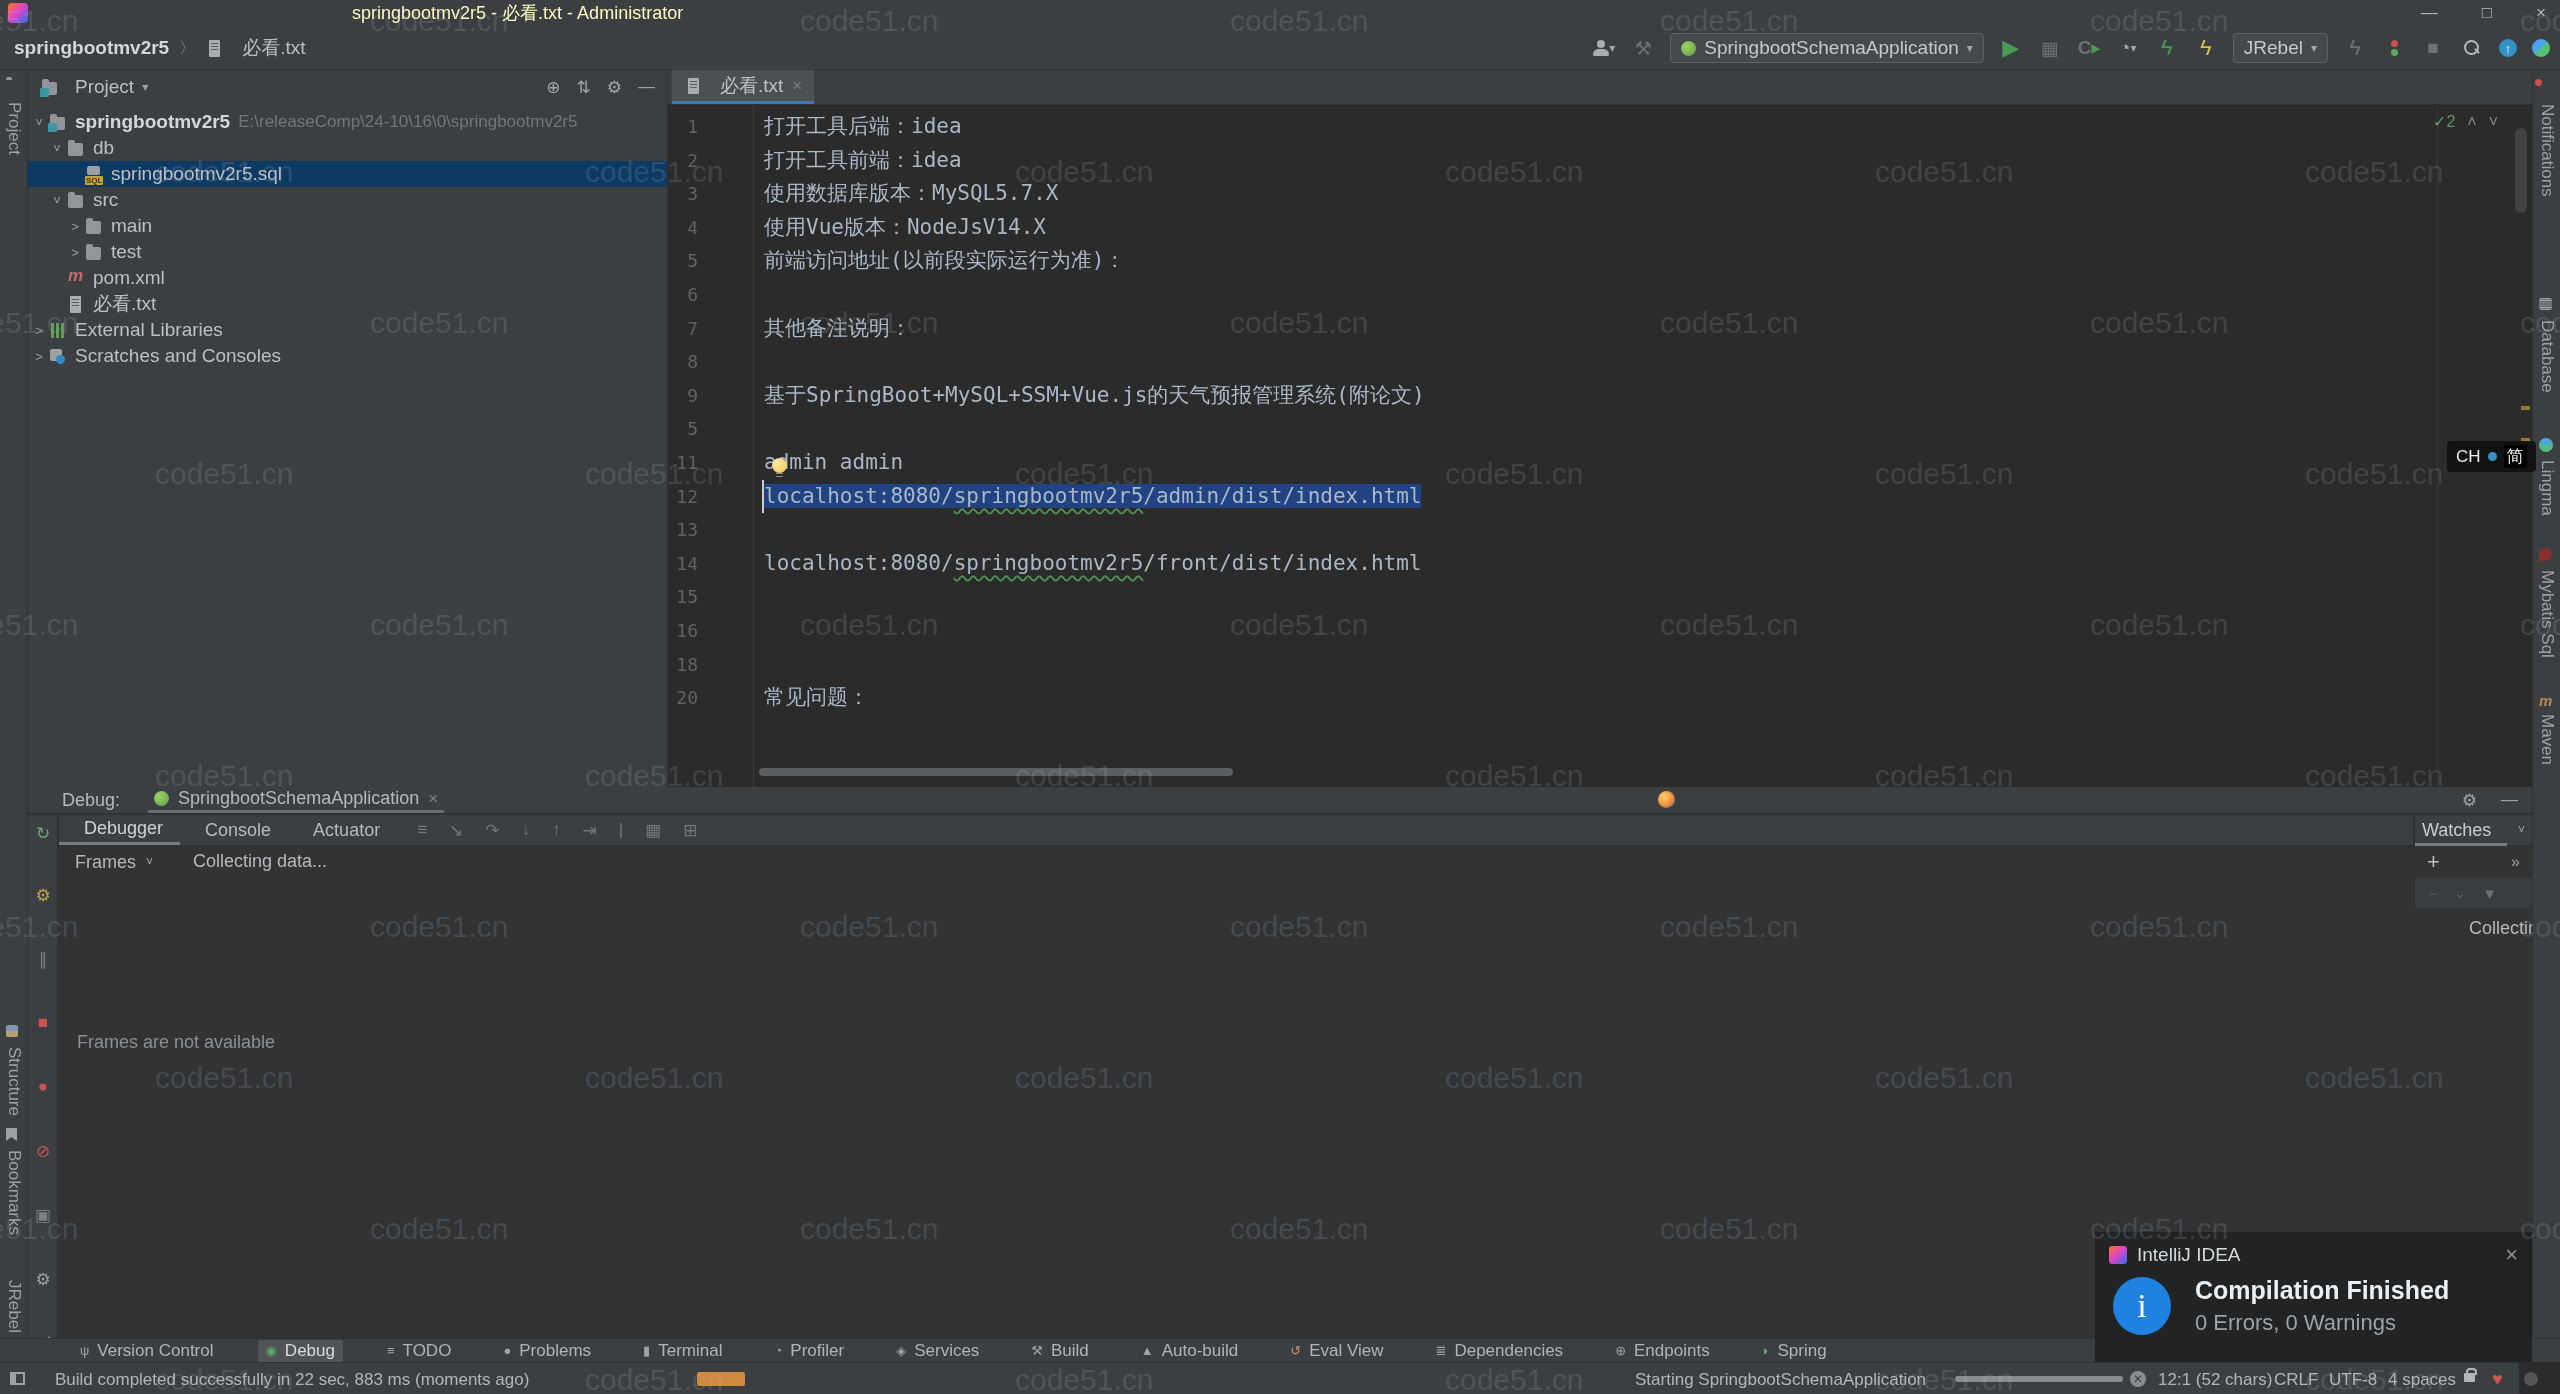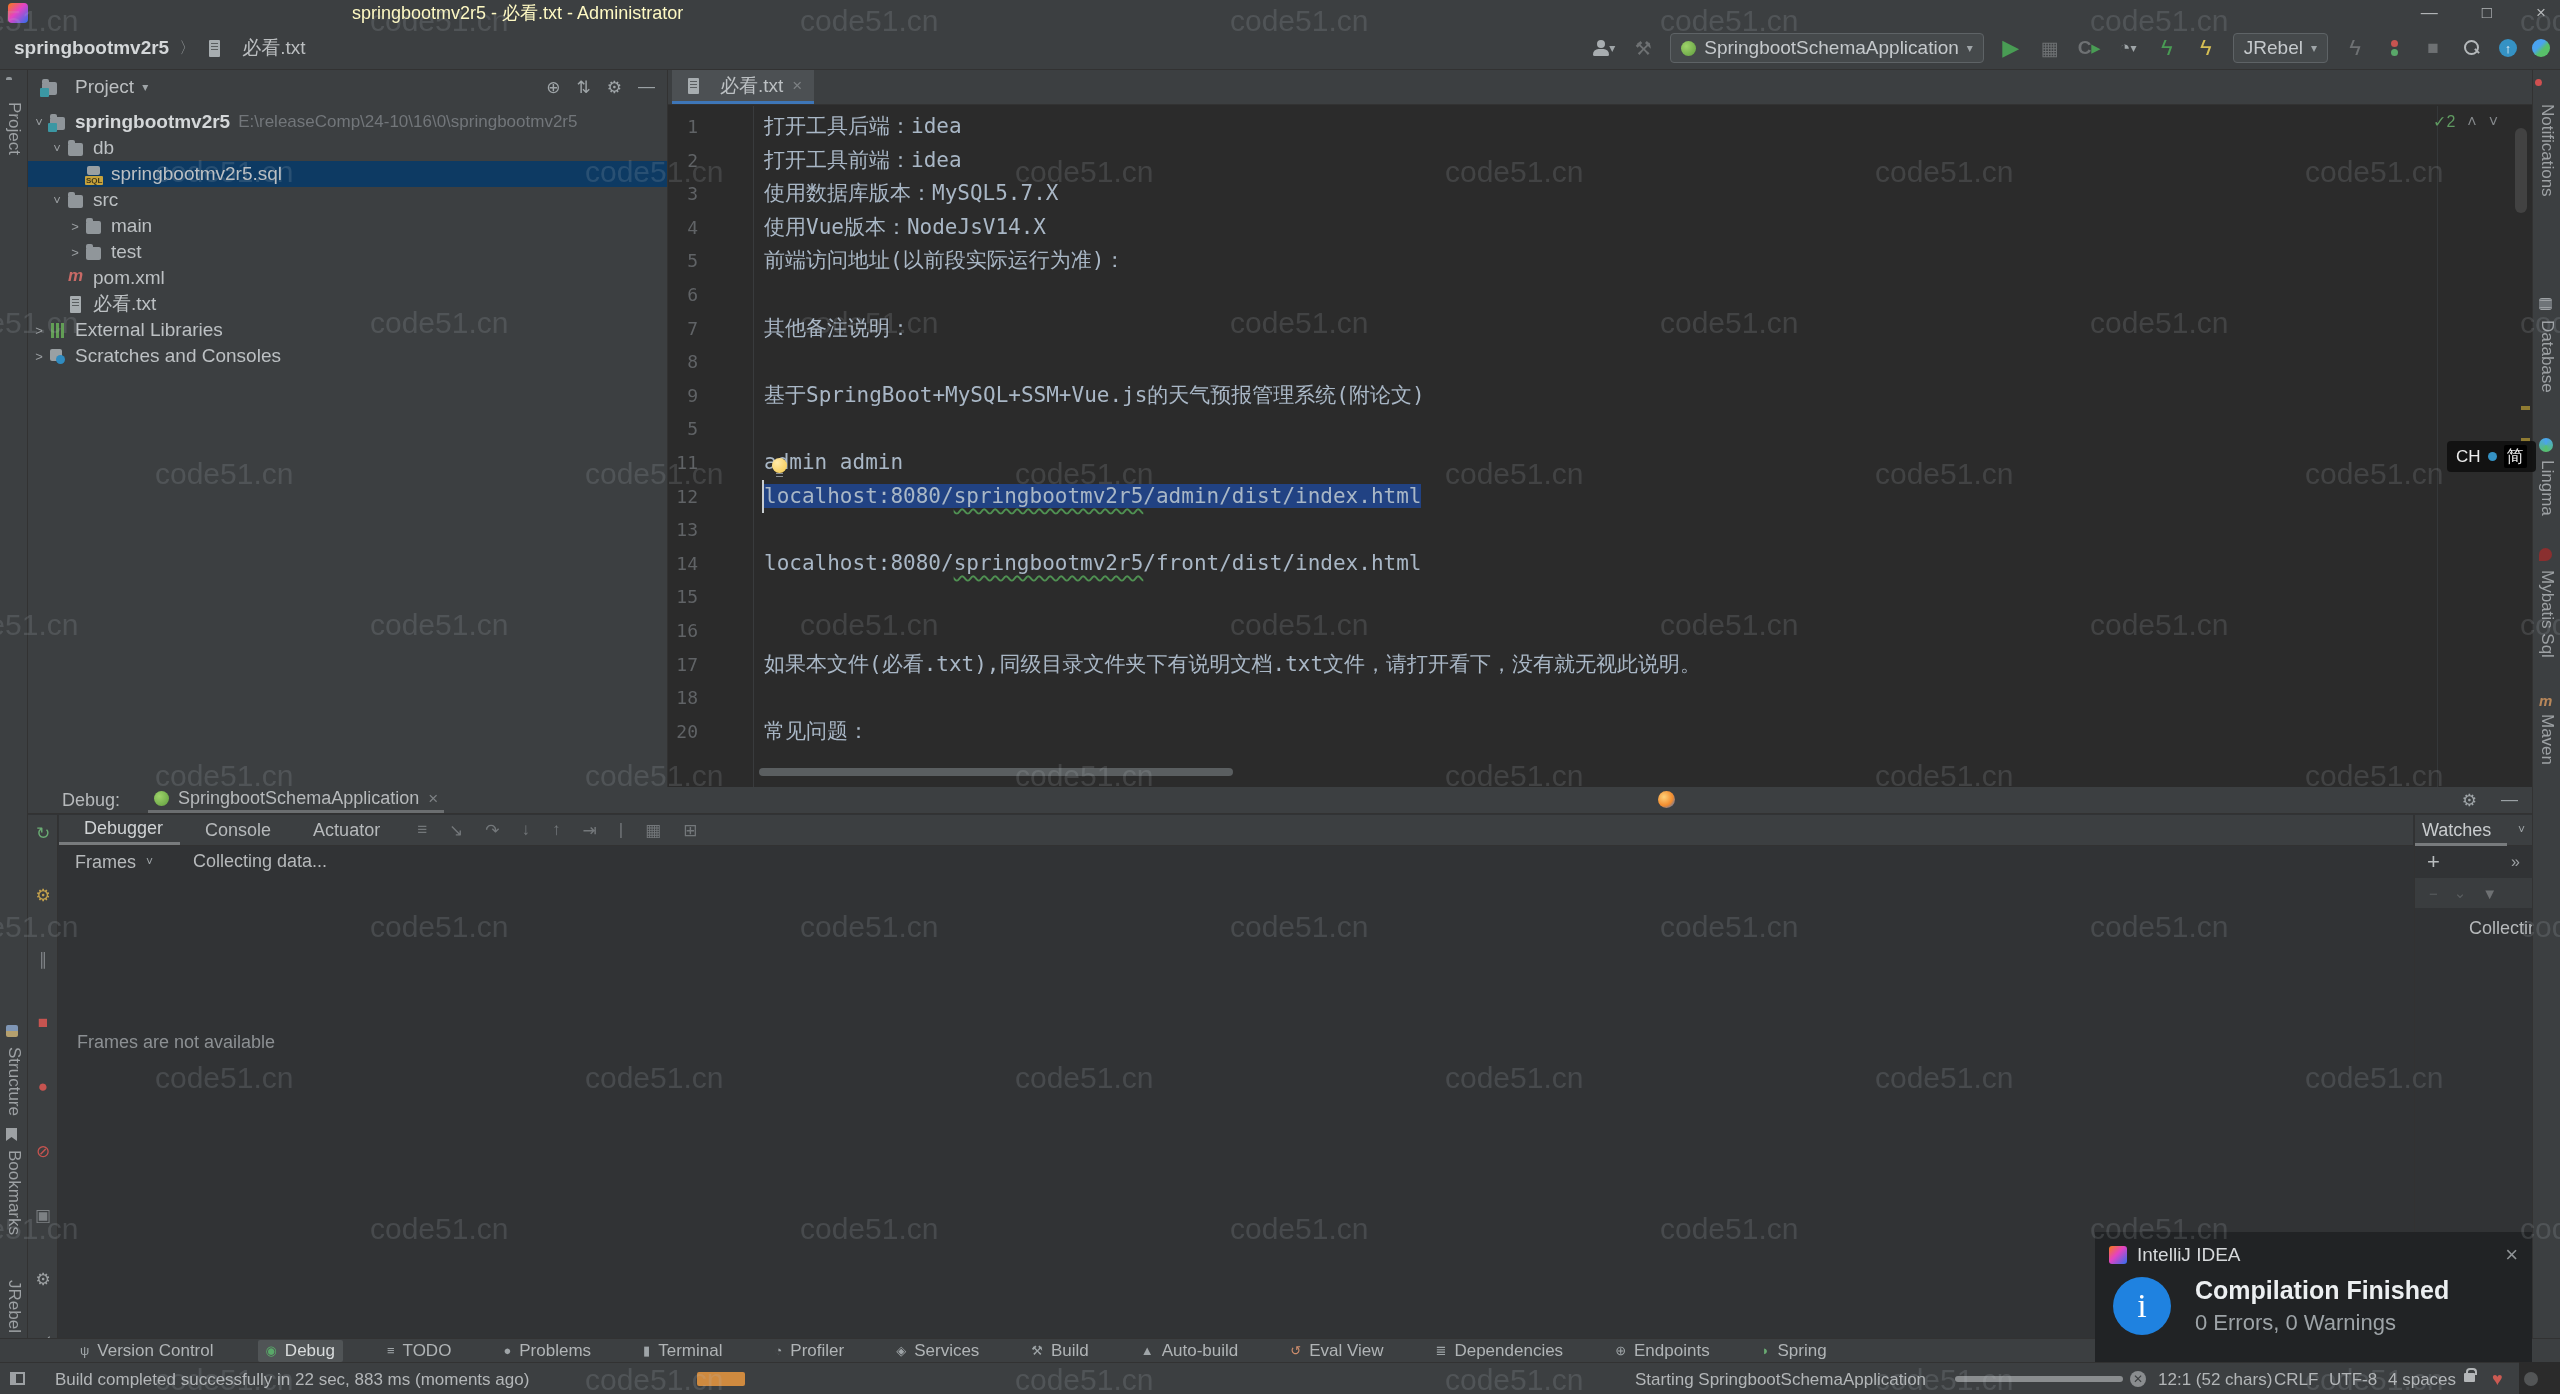--- a/index.html
+++ b/index.html
@@ -481,24 +481,20 @@
         <div class="eline">
           <span class="lnum">15</span>
           <span class="ltext"><span class="seg"></span><span class="seg wavy"></span><span class="seg"></span></span>
         </div>
 
         <div class="eline">
           <span class="lnum">16</span>
           <span class="ltext"><span class="seg"></span><span class="seg wavy"></span><span class="seg"></span></span>
         </div>
 
-        <div class="eline">
-          <span class="lnum">17</span>
-          <span class="ltext"><span class="seg">如果本文件(必看.txt),同级目录文件夹下有说明文档.txt文件，请打开看下，没有就无视此说明。</span><span class="seg wavy"></span><span class="seg"></span></span>
-        </div>
 
         <div class="eline">
           <span class="lnum">18</span>
           <span class="ltext"><span class="seg"></span><span class="seg wavy"></span><span class="seg"></span></span>
         </div>
 
 
         <div class="eline">
           <span class="lnum">20</span>
           <span class="ltext"><span class="seg">常见问题：</span><span class="seg wavy"></span><span class="seg"></span></span>

